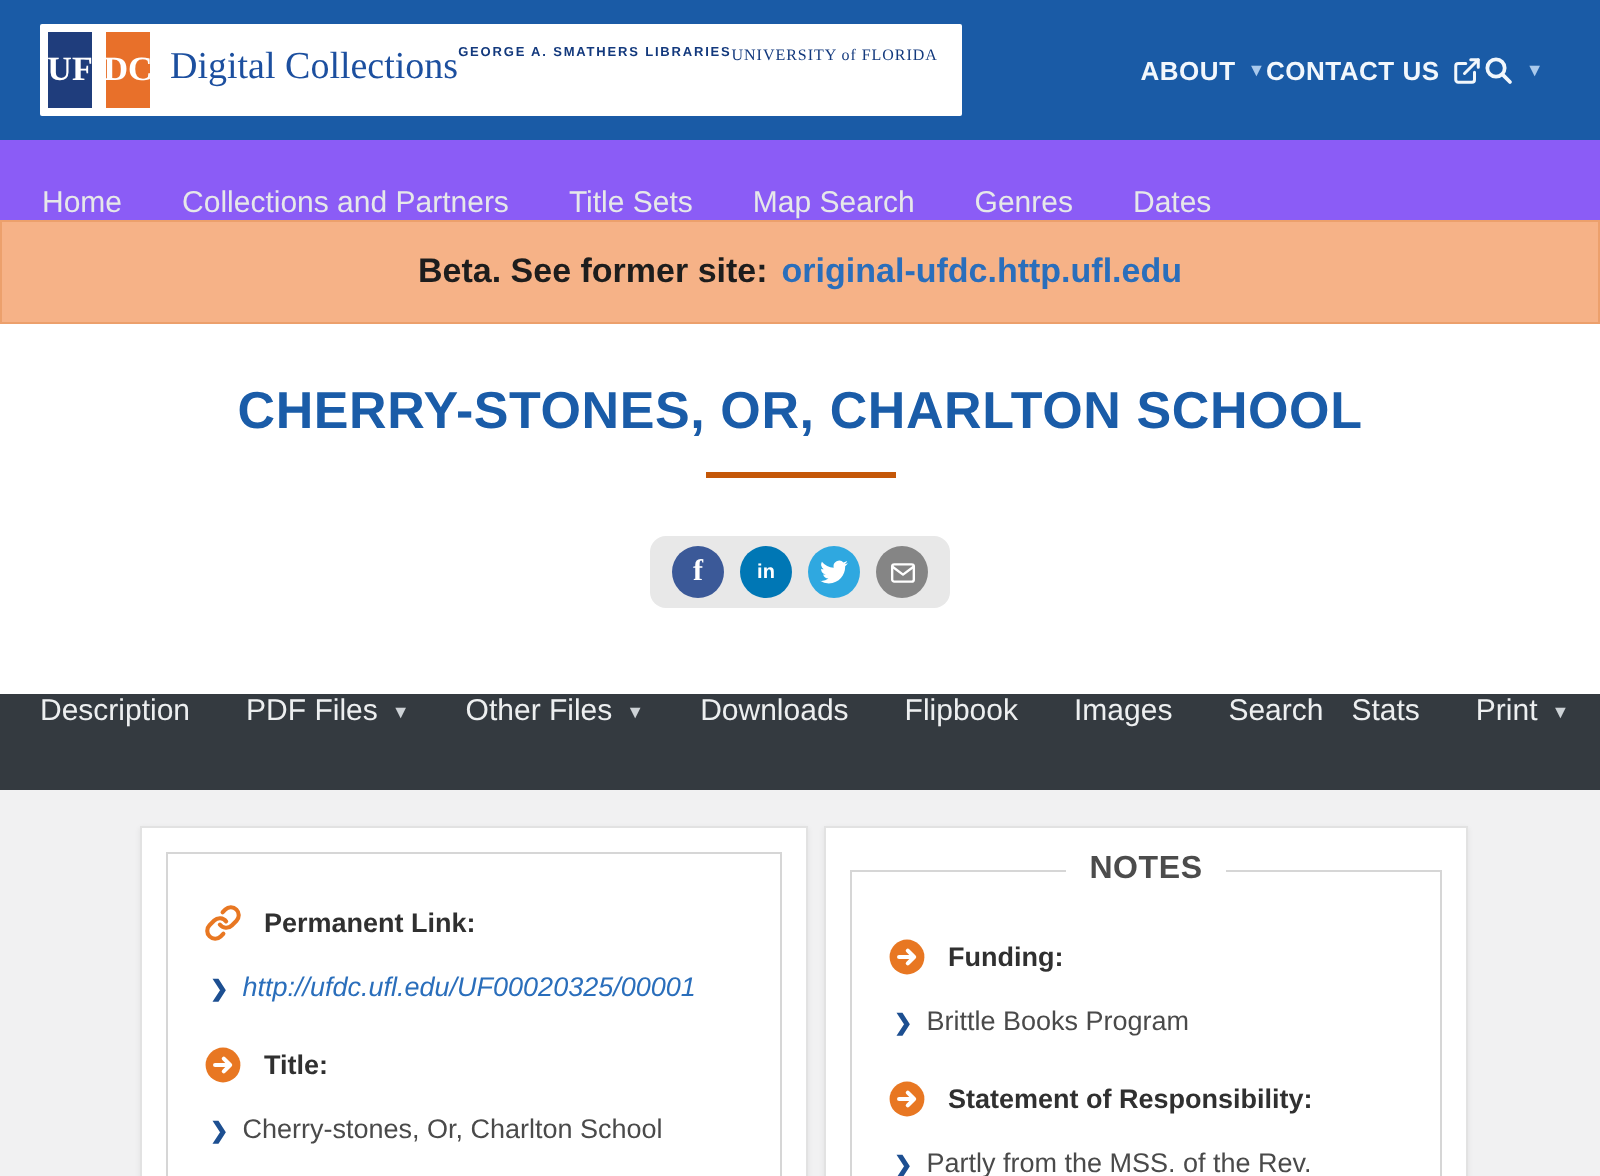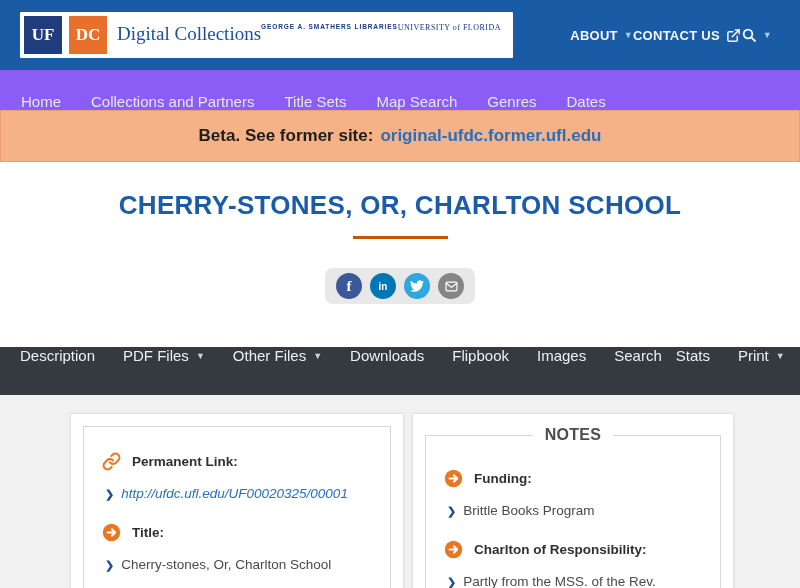--- a/index.html
+++ b/index.html
@@ -4,21 +4,21 @@
 <style>
   * { margin:0; padding:0; box-sizing:border-box; }
   html,body { width:800px; height:588px; overflow:hidden; }
   body { font-family:"Liberation Sans", sans-serif; background:#f1f1f2; }
 
   
   .site-header { height:70px; background:#1a5ba6; display:flex; align-items:center;
                  justify-content:space-between; padding:0 28px 0 20px; }
   .logo-box { background:#fff; display:flex; align-items:center; gap:7px;
               padding:4px 12px 4px 4px; height:46px; border-radius:1px; cursor:pointer; }
-  .logo-sq { width:38px; height:38px; display:flex; align-items:center; justify-content:center;
+  .logo-sq { width:22px; height:38px; display:flex; align-items:center; justify-content:center;
              color:#fff; font-family:"Liberation Serif", serif; font-weight:bold; font-size:17px; }
   .uf-sq { background:#1f3d7c; }
   .dc-sq { background:#e8702a; }
   .logo-text { display:flex; flex-direction:row; line-height:1.05; padding-left:3px;text-align:right; }
   .logo-title { font-family:"Liberation Serif", serif; color:#1c4f9f; font-size:19px; margin-bottom:2px; }
   .logo-sub1 { font-size:6.5px; font-weight:bold; letter-spacing:0.14em; color:#13397d; margin-bottom:2px; }
   .logo-sub2 { font-family:"Liberation Serif", serif; font-size:8px; letter-spacing:0.06em; color:#13397d; }
   .header-menu { display:flex; align-items:center; color:#f2f7fc;
                  font-size:13px; font-weight:bold; letter-spacing:0.02em; }
   .hmenu-item { display:flex; align-items:center; gap:6px; cursor:pointer; }
@@ -118,21 +118,21 @@
   <span class="nav-item">Home</span>
   <span class="nav-item">Collections and Partners</span>
   <span class="nav-item">Title Sets</span>
   <span class="nav-item">Map Search</span>
   <span class="nav-item">Genres</span>
   <span class="nav-item">Dates</span>
 </div>
 
 <div class="beta">
   <span class="beta-text">Beta. See former site:</span>
-  <span class="beta-link">original-ufdc.former.ufl.edu</span>
+  <span class="beta-link">original-ufdc.http.ufl.edu</span>
 </div>
 
 <div class="hero">
   <div class="page-title">CHERRY-STONES, OR, CHARLTON SCHOOL</div>
   <div class="title-rule"></div>
   <div class="social-row">
     <div class="social-pill">
       <div class="soc soc-fb">f</div>
       <div class="soc soc-li">in</div>
       <div class="soc soc-tw">
@@ -237,21 +237,21 @@
         <div class="item-label">
           <span class="ic">
             <svg width="19" height="19" viewBox="0 0 24 24">
               <circle cx="12" cy="12" r="11" fill="#e87722"></circle>
               <g stroke="#fff" stroke-width="2.6" stroke-linecap="round" stroke-linejoin="round" fill="none">
                 <line x1="7" y1="12" x2="16" y2="12"></line>
                   <polyline points="12.5,8 16.5,12 12.5,16"></polyline>
               </g>
             </svg>
           </span>
-          <span>Charlton of Responsibility:</span>
+          <span>Statement of Responsibility:</span>
         </div>
         <div class="item-value">
           <span class="chev">❯</span><span>Partly from the MSS. of the Rev. William Adams...;</span>
         </div>
 
       </fieldset>
     </div>
 
   </div>
 </div>

